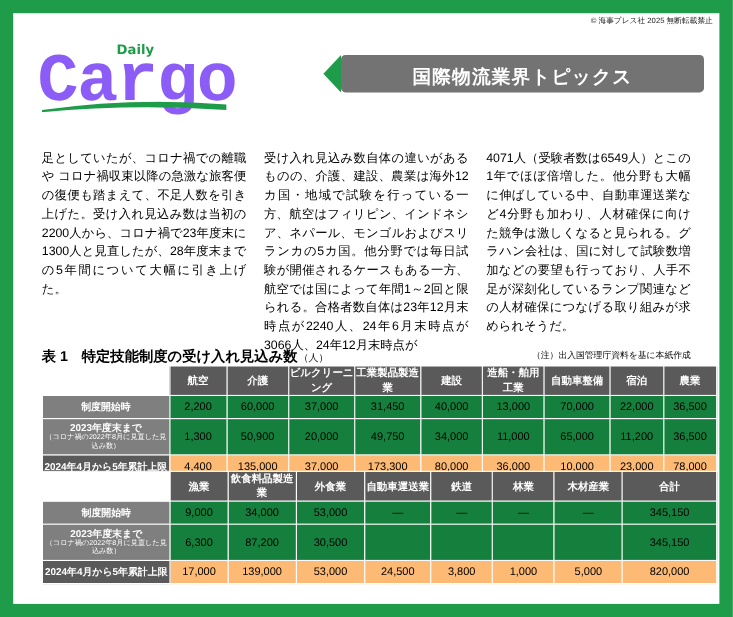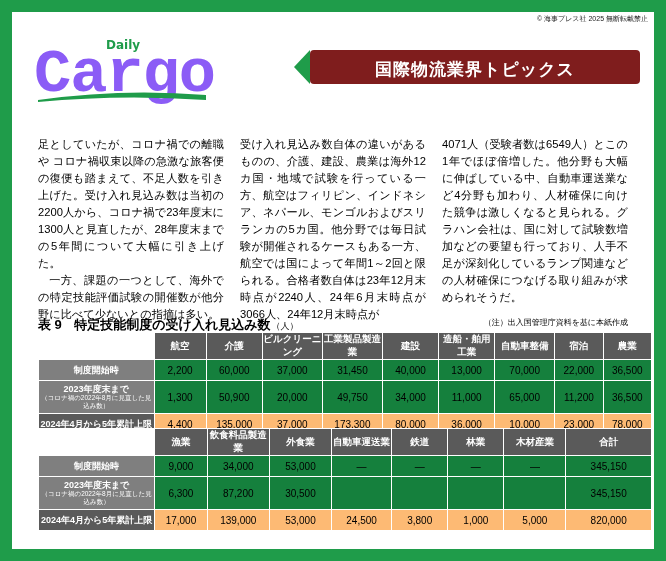--- a/index.html
+++ b/index.html
@@ -72,21 +72,21 @@
     width: 168px;
     height: 10px;
   }
   
   .banner {
     position: absolute;
     right: 14px;
     top: 38px;
     width: 330px;
     height: 34px;
-    background: #7f1d1d;
+    background: #737373;
     border-radius: 4px 4px 4px 4px;
   }
   .banner-text {
     position: absolute;
     width: 100%;
     text-align: center;
     top: 8px;
     color: #ffffff;
     font-size: 17px;
     font-weight: bold;
@@ -227,32 +227,31 @@
       </svg>
     </div>
 
     <div class="banner">
       <div class="banner-text">国際物流業界トピックス</div>
     </div>
 
     <div class="cols">
       <div class="col">
         <p>足としていたが、コロナ禍での離職や コロナ禍収束以降の急激な旅客便の復便も踏まえて、不足人数を引き上げた。受け入れ見込み数は当初の2200人から、コロナ禍で23年度末に1300人と見直したが、28年度末までの5年間について大幅に引き上げた。</p>
-        <p class="indent">一方、課題の一つとして、海外での特定技能評価試験の開催数が他分野に比べて少ないとの指摘は多い。</p>
       </div>
       <div class="col">
         <p>受け入れ見込み数自体の違いがあるものの、介護、建設、農業は海外12カ国・地域で試験を行っている一方、航空はフィリピン、インドネシア、ネパール、モンゴルおよびスリランカの5カ国。他分野では毎日試験が開催されるケースもある一方、航空では国によって年間1～2回と限られる。合格者数自体は23年12月末時点が2240人、24年6月末時点が3066人、24年12月末時点が</p>
       </div>
       <div class="col">
         <p>4071人（受験者数は6549人）とこの1年でほぼ倍増した。他分野も大幅に伸ばしている中、自動車運送業など4分野も加わり、人材確保に向けた競争は激しくなると見られる。グラハン会社は、国に対して試験数増加などの要望も行っており、人手不足が深刻化しているランプ関連などの人材確保につなげる取り組みが求められそうだ。</p>
       </div>
     </div>
 
     <div class="table-head">
-      <span class="tbl-label">表 9</span>
+      <span class="tbl-label">表 1</span>
       <span class="tbl-title">特定技能制度の受け入れ見込み数</span><span class="tbl-unit">（人）</span>
     </div>
     <div class="tbl-note">（注）出入国管理庁資料を基に本紙作成</div>
 
     <table class="grid" id="tableA">
       <thead>
         <tr>
           <th style="width:118px;background:#ffffff;border-color:#ffffff"></th>
           <th style="width:52px">航空</th>
           <th style="width:56px">介護</th>

